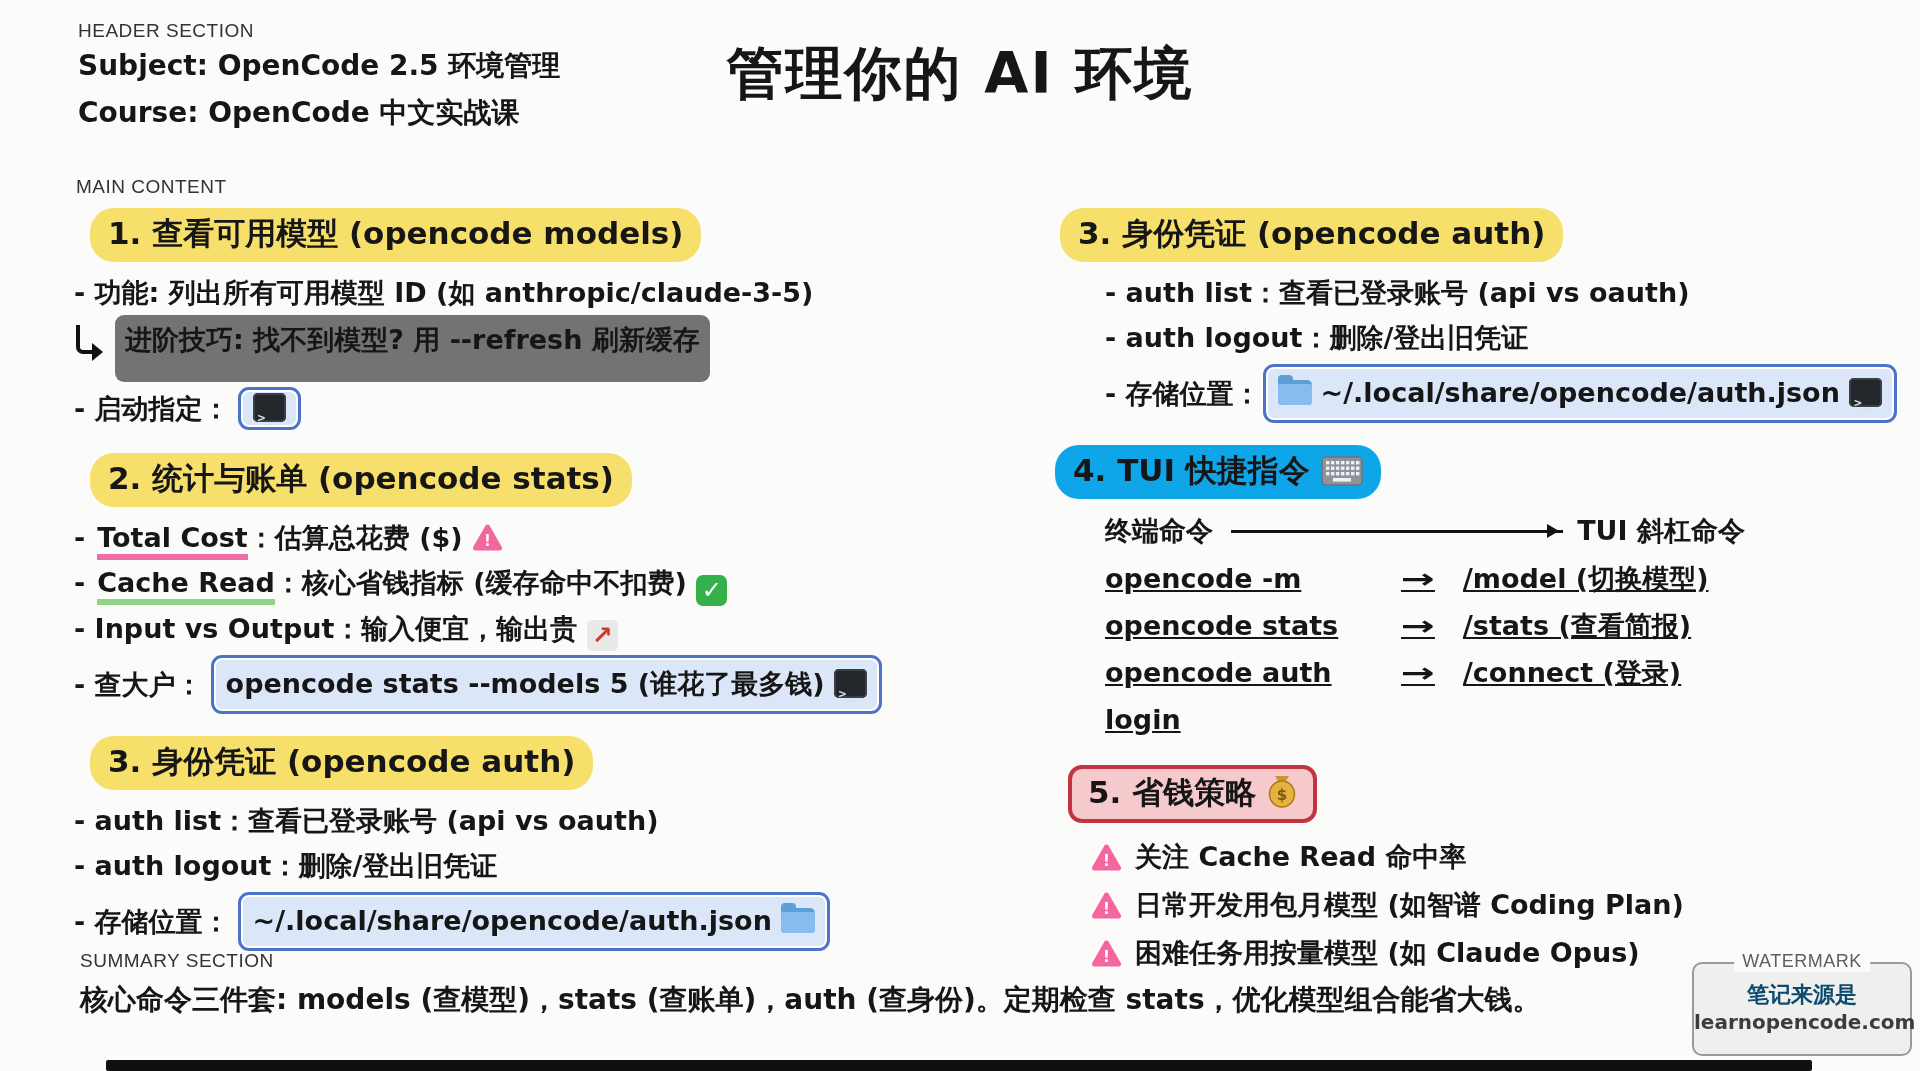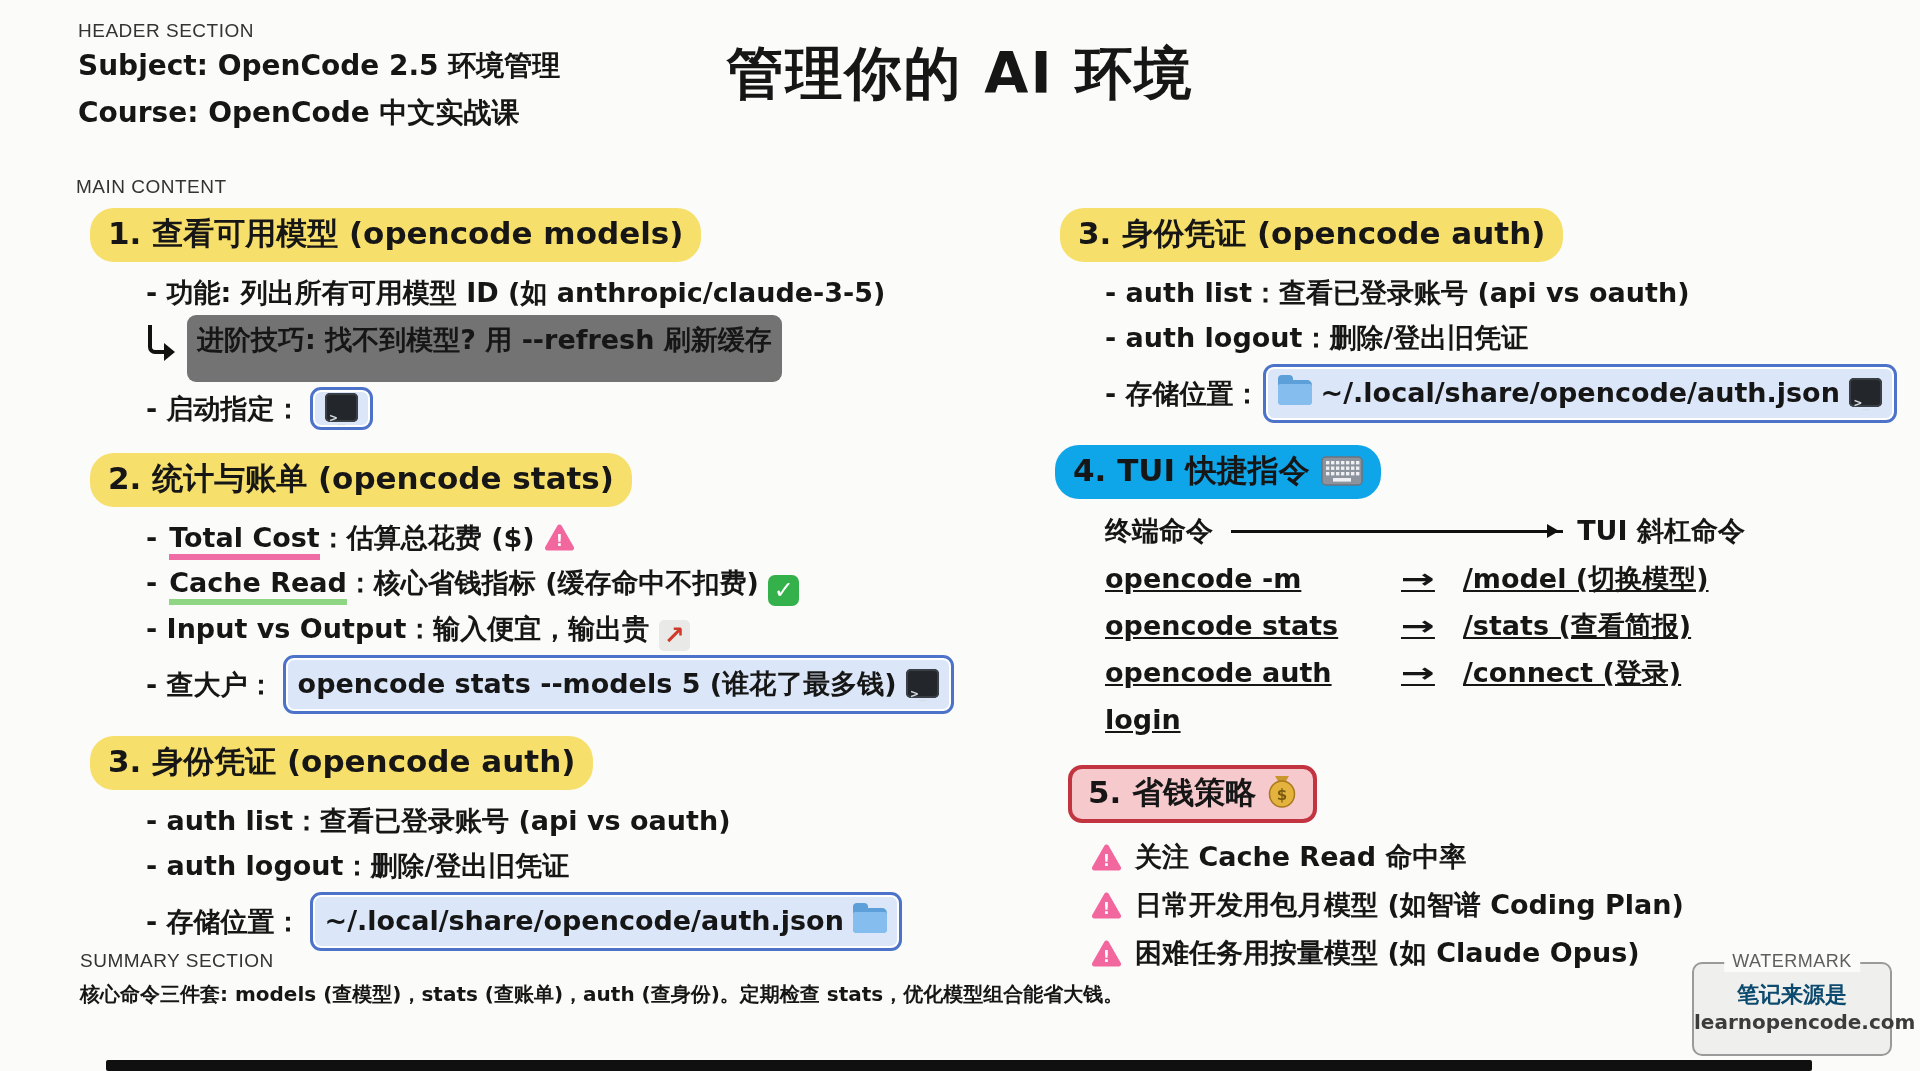--- a/index.html
+++ b/index.html
@@ -28,21 +28,21 @@
   .hl-yellow { background:#f7df6b; border-radius:24px; padding:5px 18px 7px;
                font-size:31px; font-weight:700; }
   .hl-greenpill { background:#0ea5e9; border-radius:24px; padding:5px 18px 7px;
                   font-size:31px; font-weight:700; }
   .hl-green { background:#737373; border-radius:9px; padding:2px 10px 20px;
               font-size:27px; font-weight:700; }
   .hl-red { background:#f6c9cd; border:4px solid #c23540; border-radius:14px;
             padding:3px 16px 5px; font-size:31px; font-weight:700; }
 
   .line { font-size:27px; font-weight:700; line-height:45px; white-space:nowrap; }
-  .indent { margin-left:72px; }
+  .indent { }
   .dash { margin-right:12px; }
 
   .pill-line { margin-top:4px; margin-bottom:4px; display:flex; align-items:center; }
   .code-pill { display:inline-flex; align-items:center; gap:9px;
                background:#dbe7f8; border:3px solid #4c73c9; border-radius:11px;
                box-shadow:inset 0 0 0 2px #fff;
                padding:3px 12px 5px; margin-left:8px; font-size:27px; font-weight:700; }
 
   .u-pink  { border-bottom:6px solid #ef6da4; padding-bottom:1px; }
   .u-green { border-bottom:6px solid #8ed584; padding-bottom:1px; }
@@ -83,23 +83,23 @@
   .tui-row { display:flex; font-size:27px; font-weight:700; line-height:47px;text-decoration:underline; }
   .tui-cmd { width:296px; }
   .tui-arr { width:62px; display:inline-block; transform:scaleX(1.5); transform-origin:left; font-weight:700; }
 
   
   .s5-head { margin-left:13px; margin-bottom:10px; }
   .tip-row { display:flex; align-items:center; gap:13px; margin-left:36px;
              font-size:27px; font-weight:700; line-height:48px; white-space:nowrap; }
 
   .summary { position:absolute; left:80px; top:950px; }
-  .summary-text { margin-top:9px; font-size:20px; font-weight:700; white-space:nowrap; }
-
-  .watermark { position:absolute; left:1692px; top:962px; width:200px; height:94px;
+  .summary-text { margin-top:9px; font-size:28px; font-weight:700; white-space:nowrap; }
+
+  .watermark { position:absolute; left:1692px; top:962px; width:220px; height:94px;
                background:#efefed; border:2.5px solid #9a9a9a; border-radius:10px;
                text-align:center; padding-top:16px; }
   .wm-label { position:absolute; top:-13px; left:50%; transform:translateX(-50%);
               background:#fbfbf9; padding:0 8px; font-size:18px; color:#5e5e5e;
               letter-spacing:.5px; white-space:nowrap;
               font-family:"Liberation Sans","DejaVu Sans",sans-serif; }
   .wm-source { font-size:22px; font-weight:700; color:#0c4a6e; }
   .wm-domain { font-size:20px; font-weight:700; color:#3c3c3c; }
 
   .bottom-bar { position:absolute; left:106px; top:1060px; width:1706px; height:11px;

